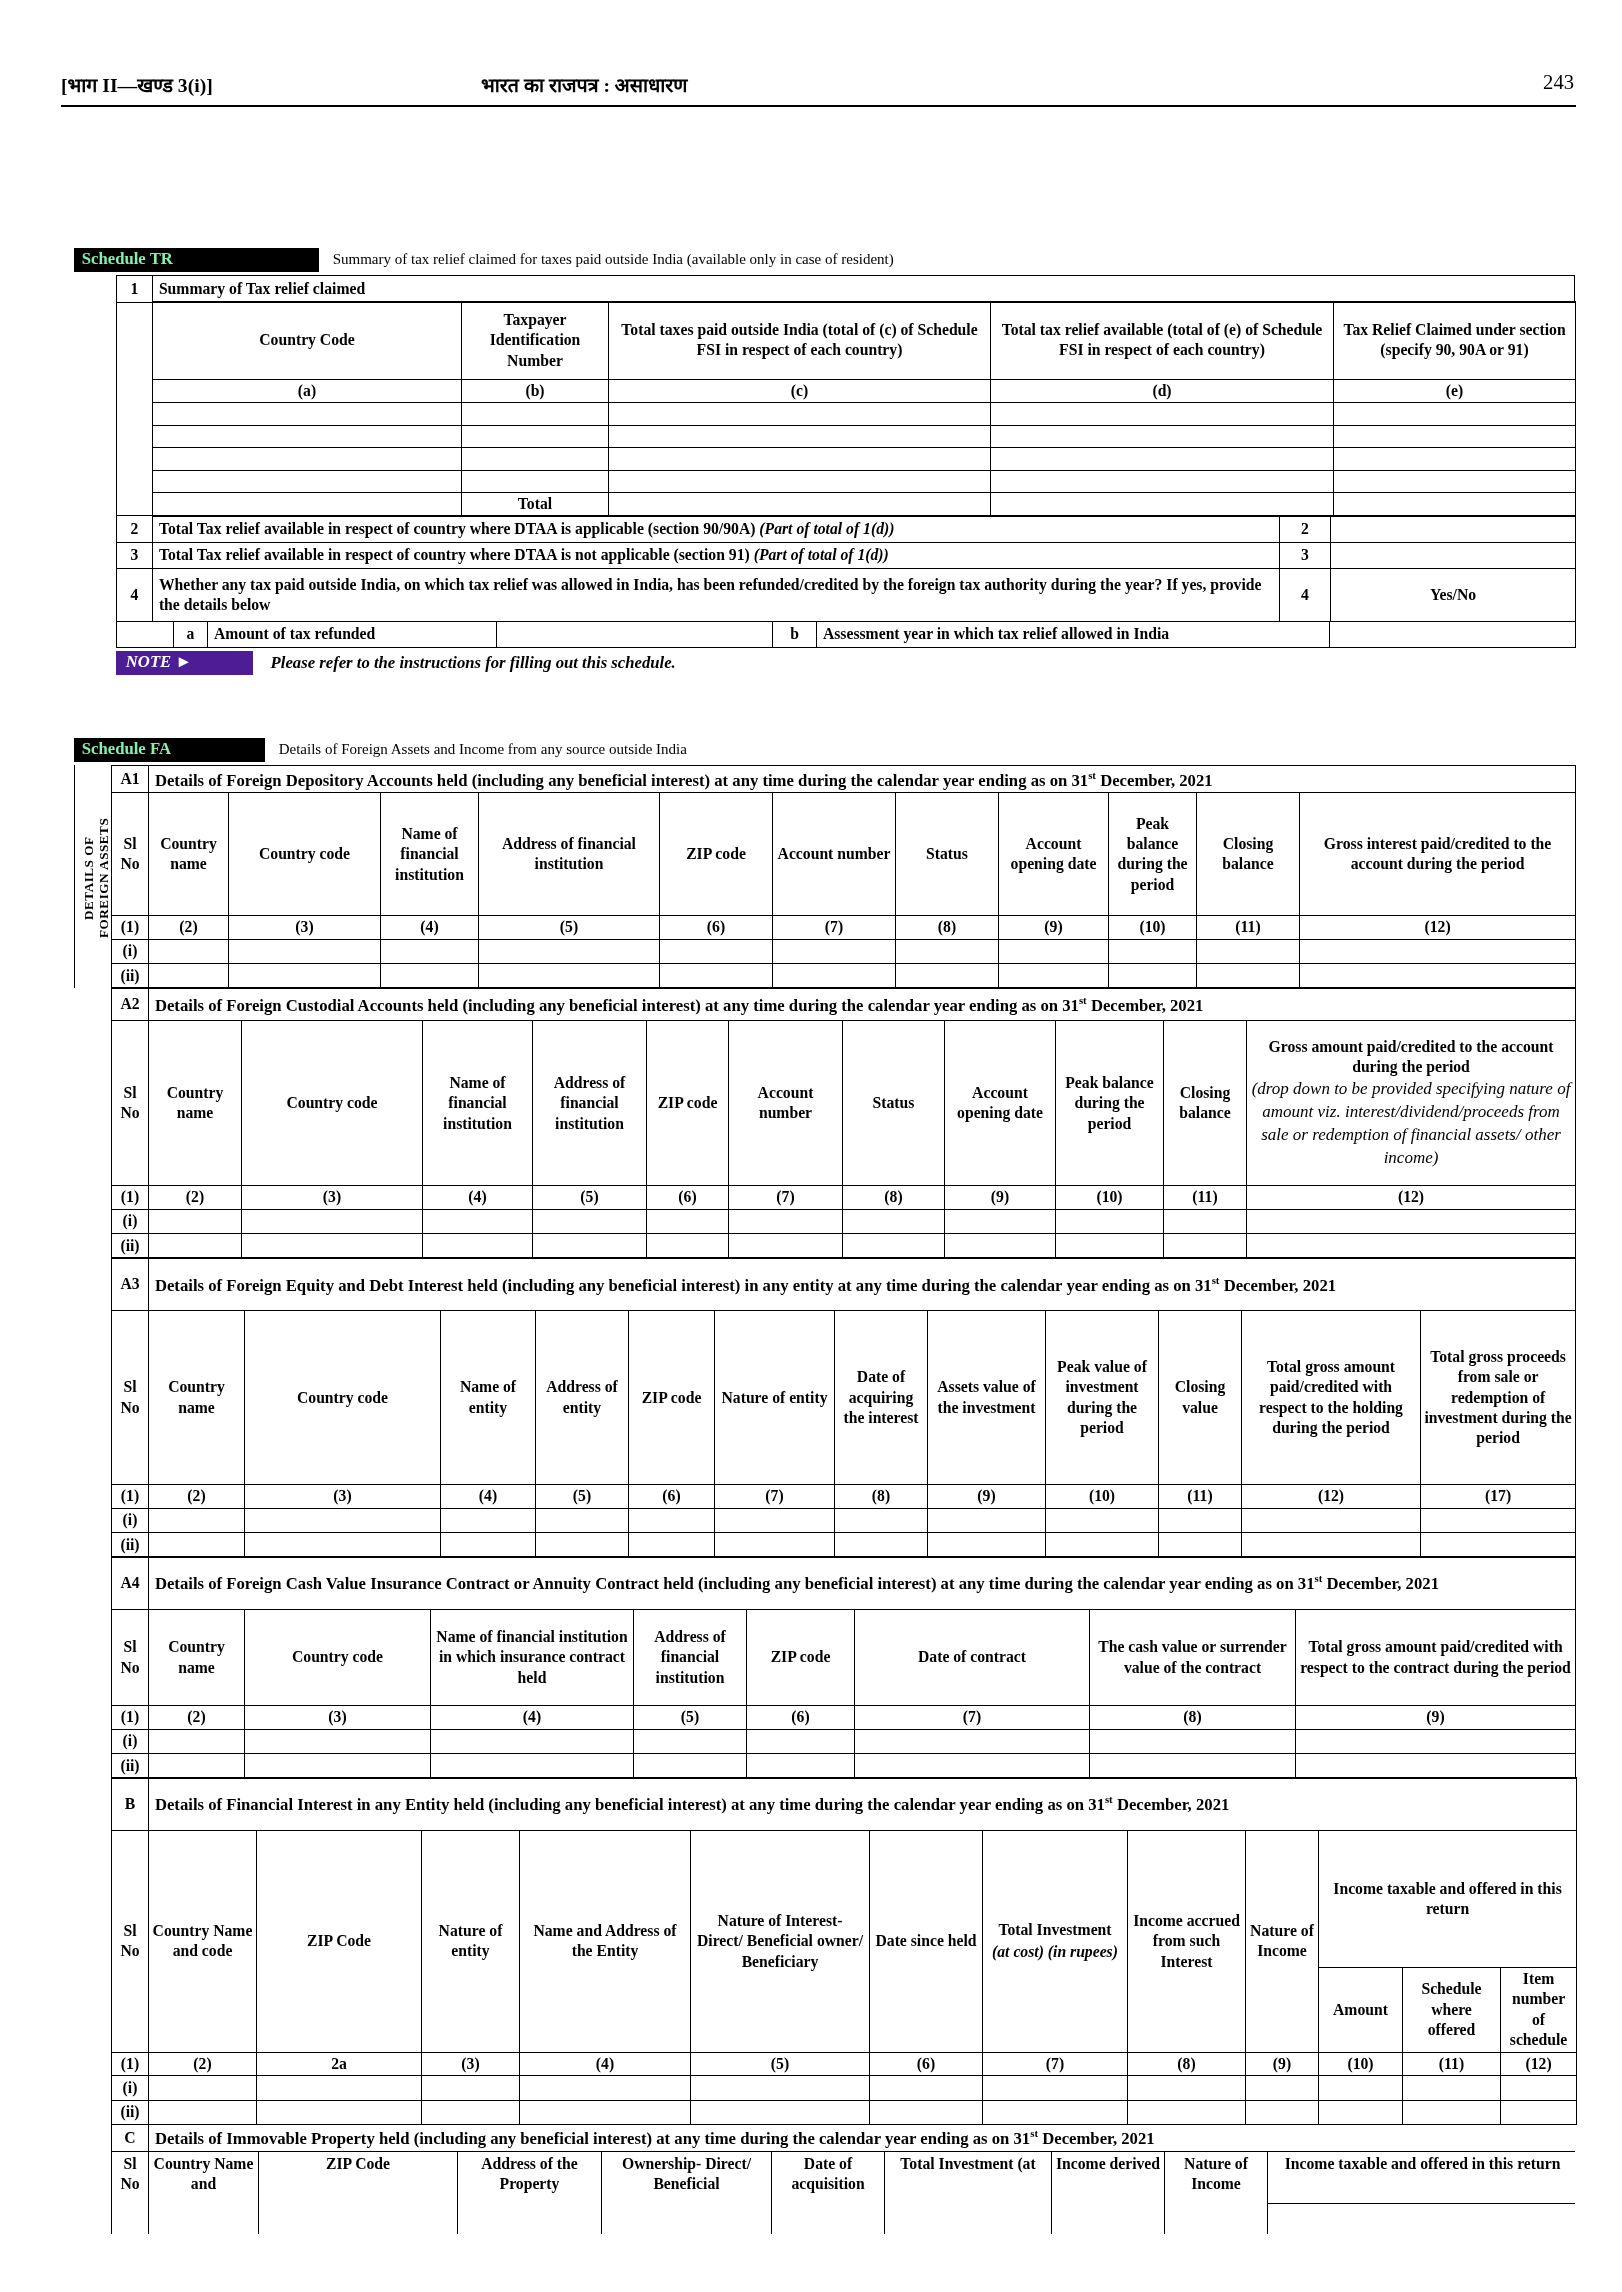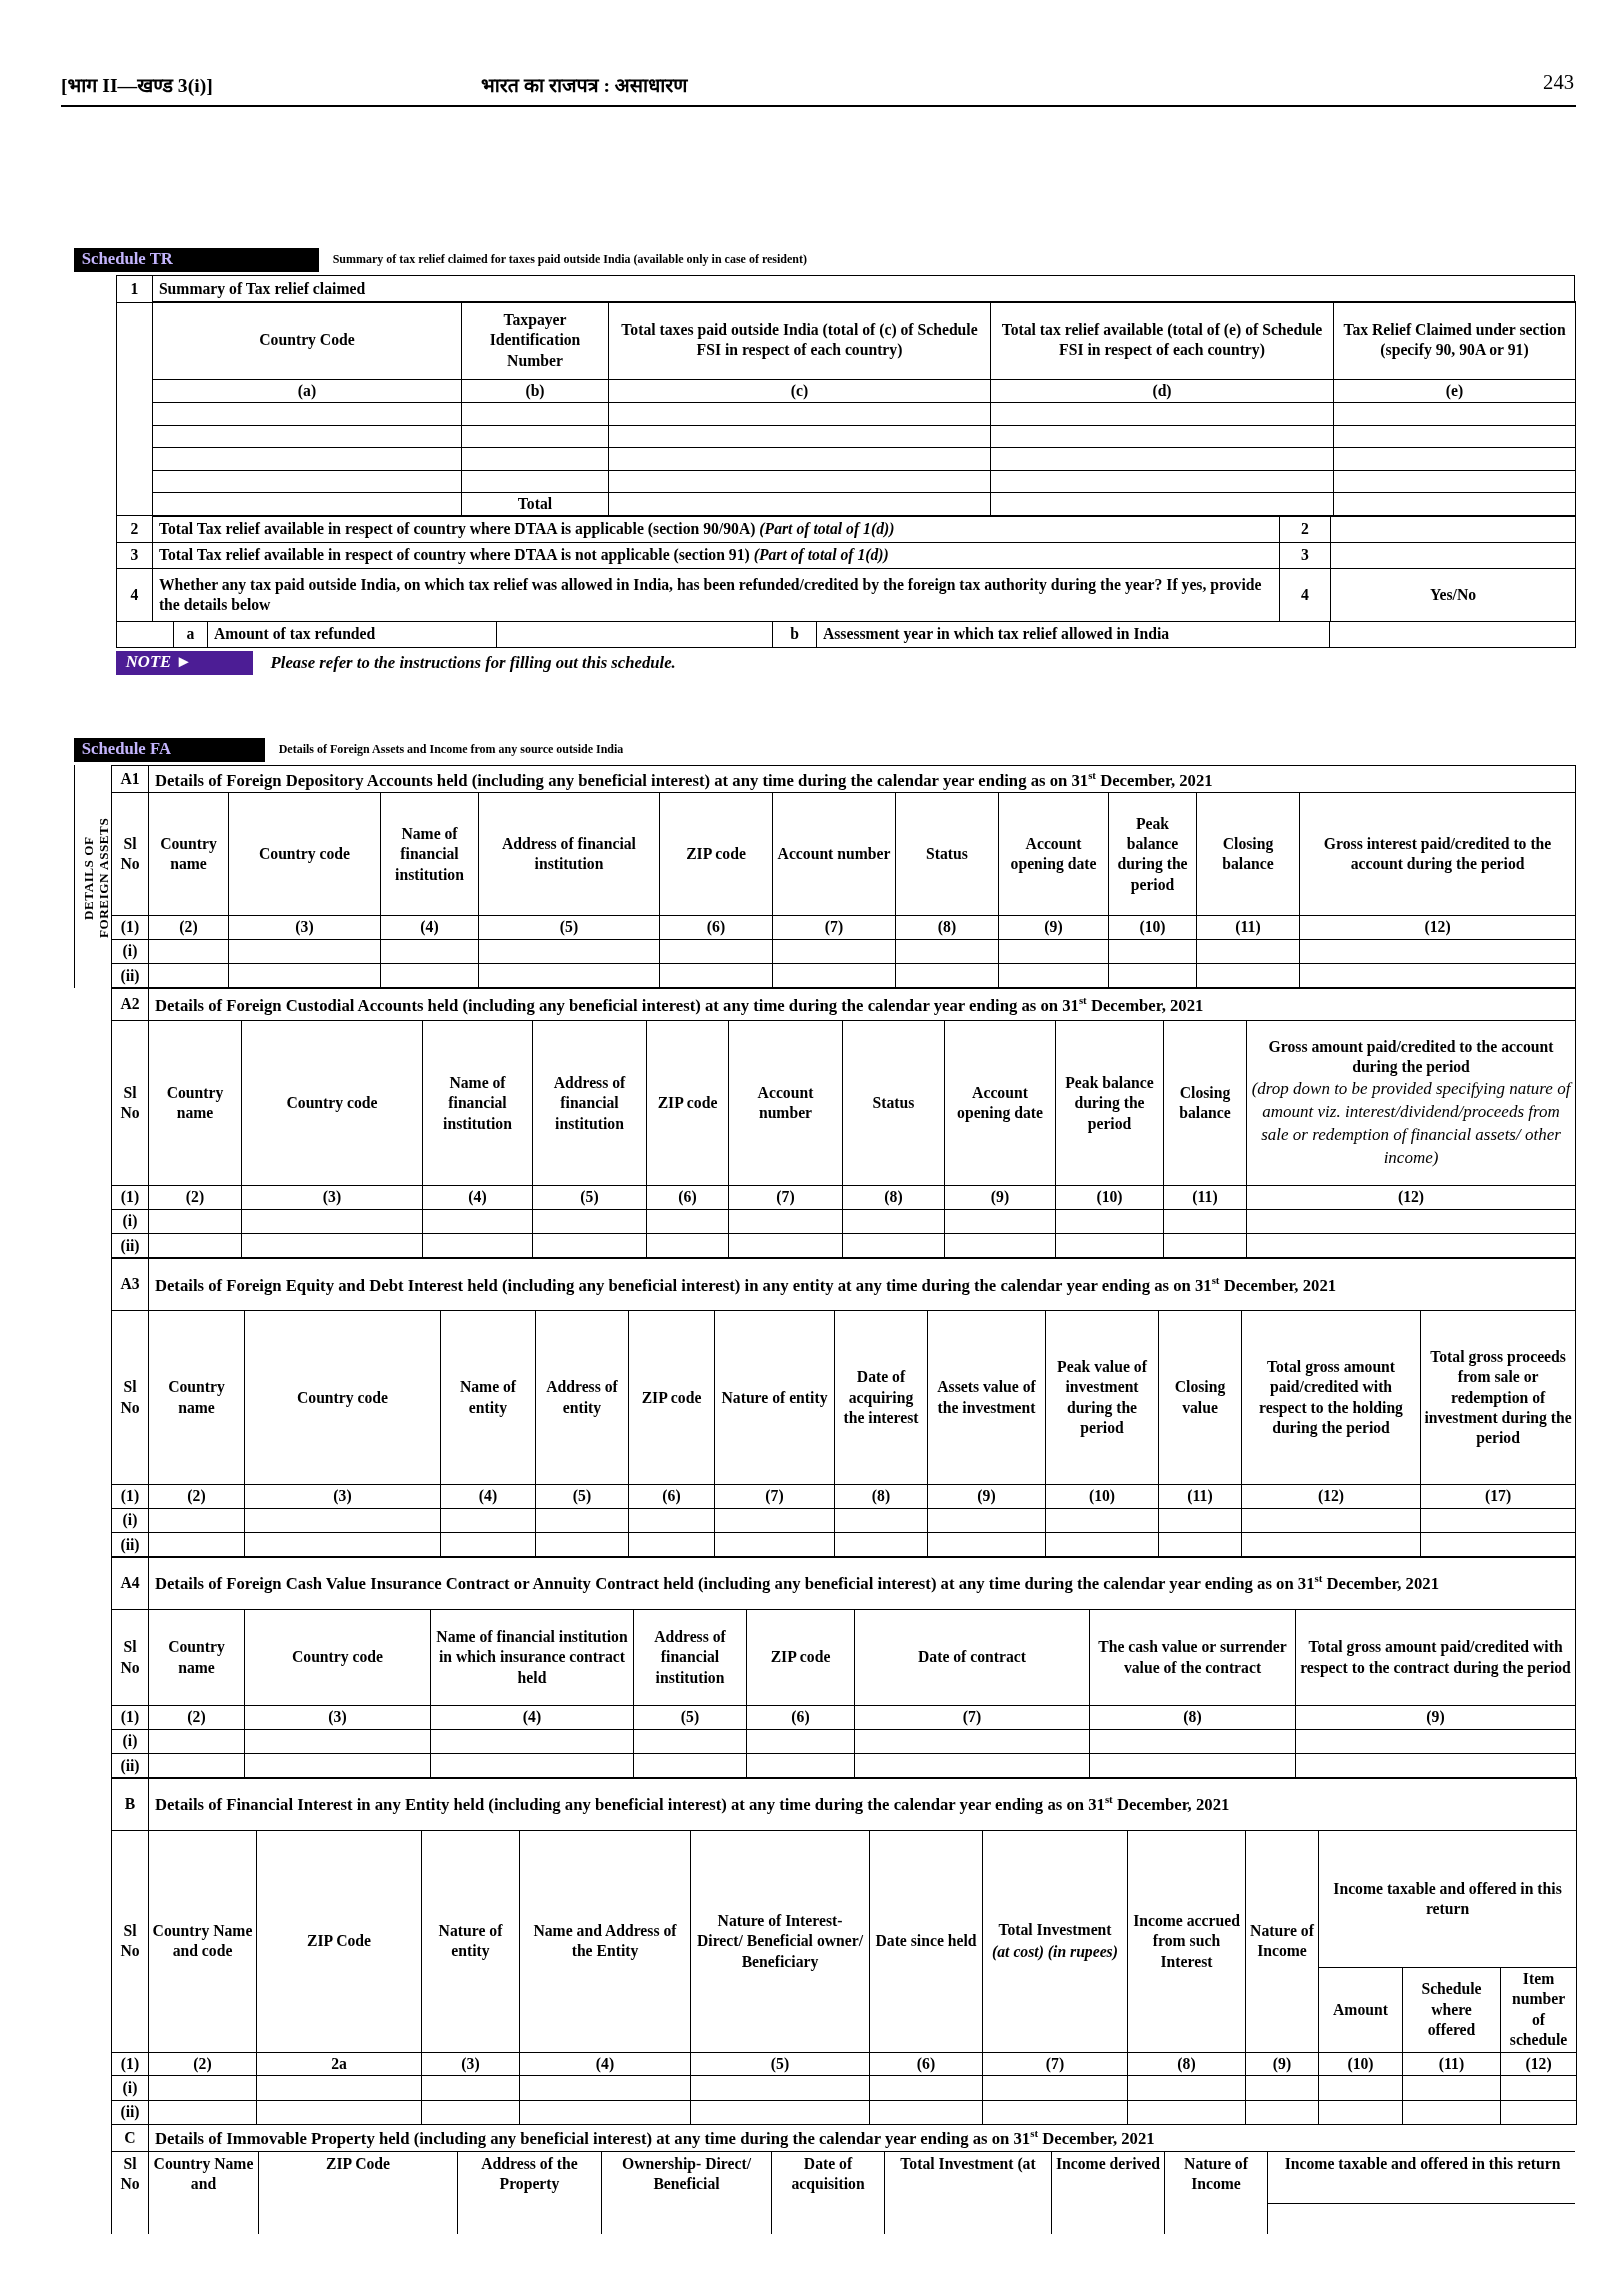--- a/index.html
+++ b/index.html
@@ -14,22 +14,22 @@
   }
   
   .pg-header { position:absolute; top:71px; left:61px; right:46px; height:27.4px; font-weight:bold; font-size:19.6px; }
   .pg-left   { position:absolute; left:0; top:0; }
   .pg-center { position:absolute; left:420px; top:0; }
   .pg-right  { position:absolute; right:2px; top:0; font-size:20.6px; font-weight:normal; }
   .pg-rule   { position:absolute; top:105px; left:61px; right:46px; border-top:2.2px solid #000; }
 
   
   .bar-row { position:absolute; display:flex; align-items:center; }
-  .bar { background:#000; color:#c4b5fd; font-weight:bold; font-size:16.7px; padding:1px 7.8px 2.9px 7.8px; }
-  .bar-title { font-weight:bold; font-size:12px; margin-left:13.7px; white-space:nowrap; }
+  .bar { background:#000; color:#86efac; font-weight:bold; font-size:16.7px; padding:1px 7.8px 2.9px 7.8px; }
+  .bar-title { font-weight:normal; font-size:15px; margin-left:13.7px; white-space:nowrap; }
 
   
   table { border-collapse:collapse; table-layout:fixed; width:100%; }
   td {
     border:1.6px solid #000;
     font-weight:bold; font-size:15.7px; line-height:1.3;
     text-align:center; vertical-align:middle;
     padding:1px 2.9px; overflow:hidden; word-wrap:break-word;
   }
   .t-left { text-align:left; padding-left:5.9px; }

